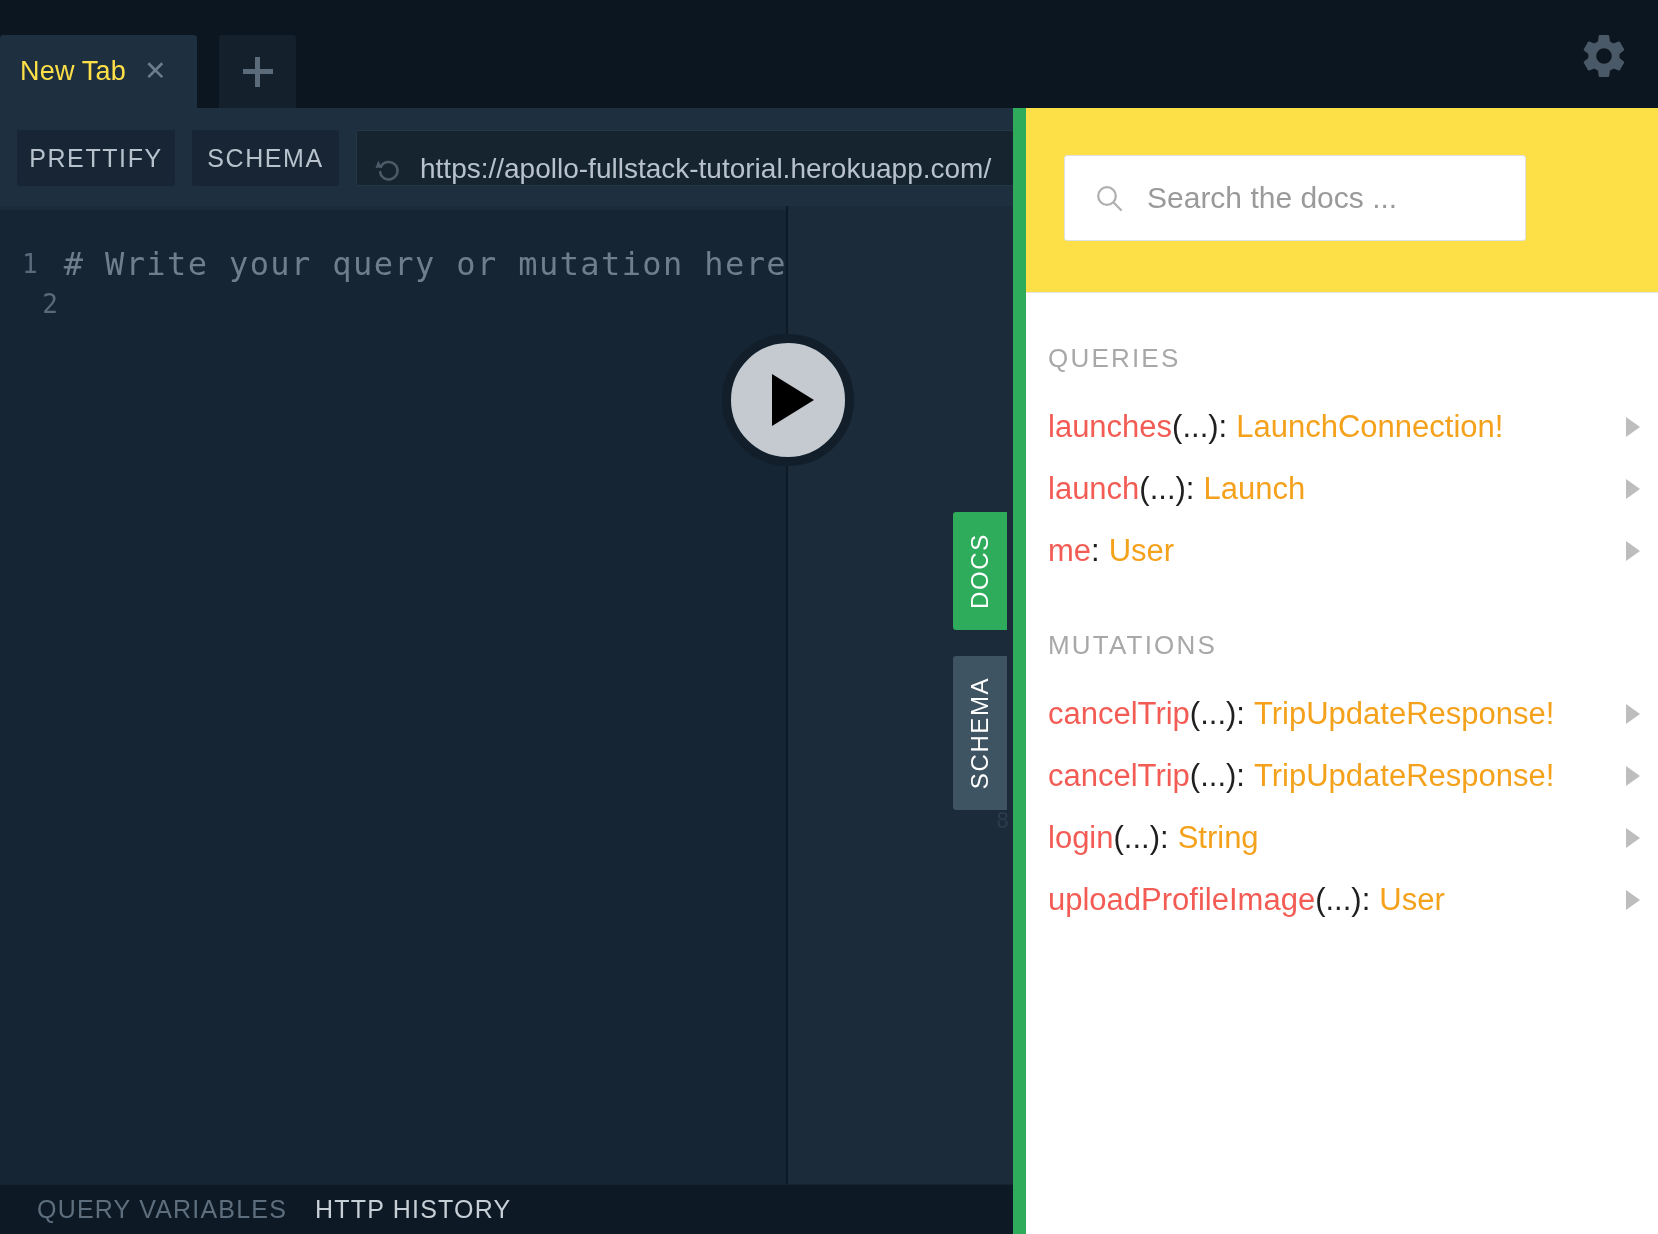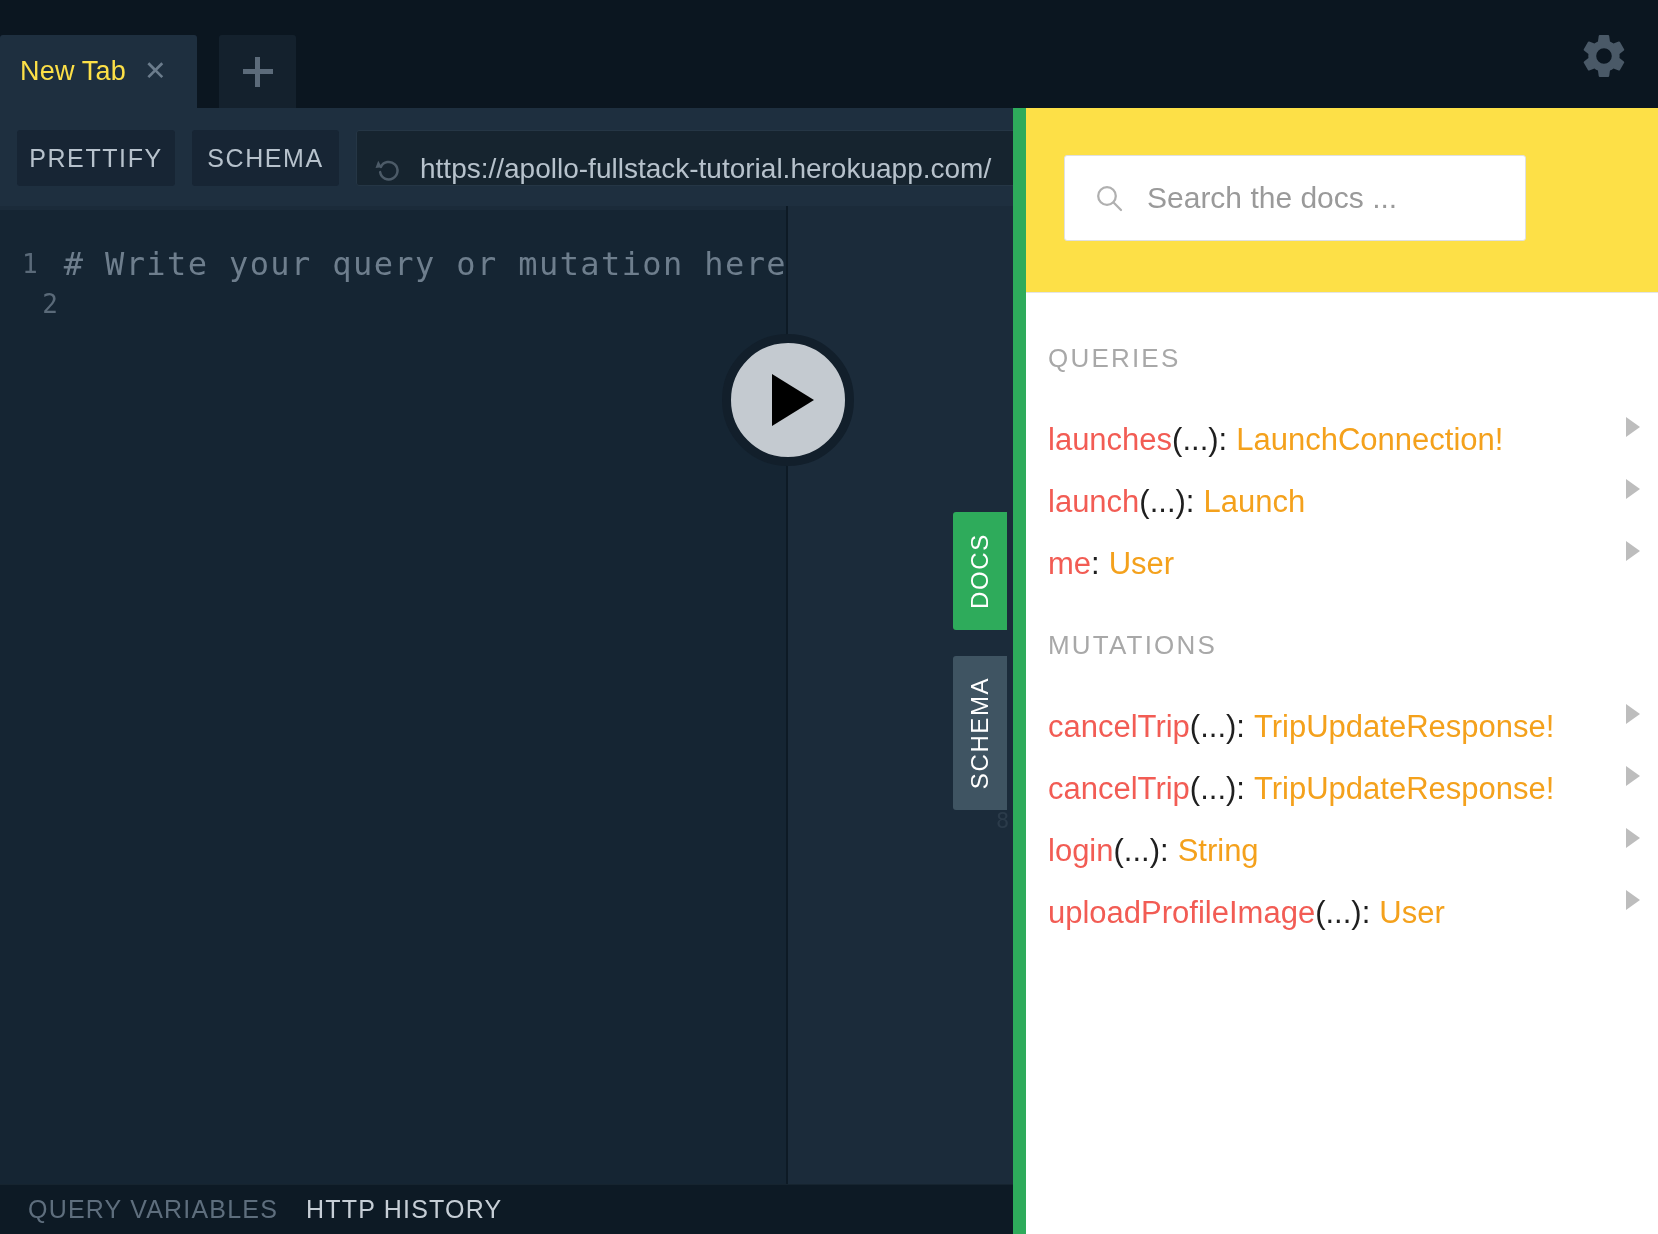--- a/index.html
+++ b/index.html
@@ -204,21 +204,21 @@
   }
 
   
   .bottombar {
     position: absolute;
     left: 0; top: 1076px;
     width: 1013px; height: 50px;
     background: #0d1a25;
     border-top: 1px solid #16242f;
     display: flex; align-items: center;
-    padding-left: 28px;
+    padding-left: 37px;
   }
   .bb-item {
     font-size: 25px;
     letter-spacing: 1.2px;
     cursor: pointer;
     white-space: nowrap;
   }
   .bb-inactive { color: #5e6e7d; }
   .bb-active   { color: #c6ced6; margin-left: 28px; }
 
@@ -274,21 +274,21 @@
     letter-spacing: 2.2px;
     padding: 0 13px 0 22px;
     font-weight: 400;
   }
   .docs-section-title.queries   { margin-top: 50px; }
   .docs-section-title.mutations { margin-top: 48px; }
 
   .docs-row {
     position: relative;
     height: 62px;
-    display: flex; align-items: flex-end;
+    display: flex; align-items: center;
     padding-left: 22px;
     padding-right: 34px;
     cursor: pointer;
     font-size: 31px;
     white-space: nowrap;
   }
   .fld-name { color: #f25c54; }
   .fld-args { color: #1f1f1f; }
   .fld-colon { color: #1f1f1f; }
   .fld-type { color: #f4a11c; margin-left: 9px; }

